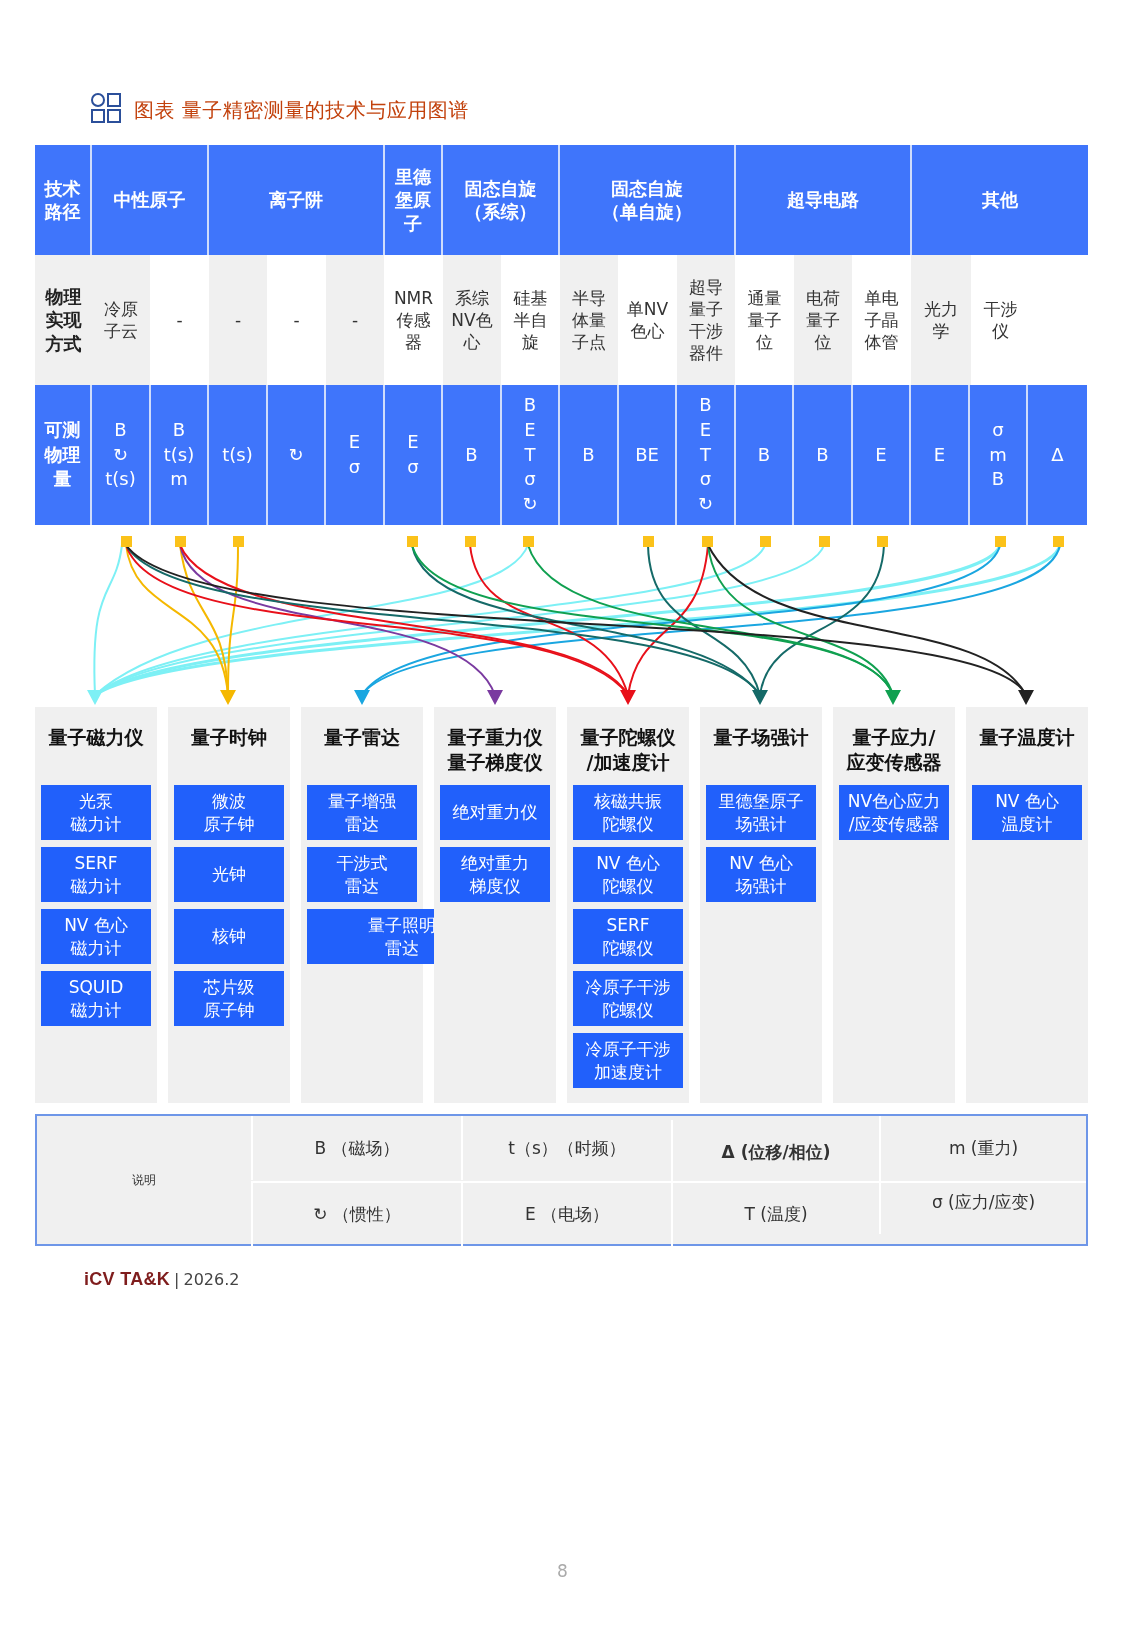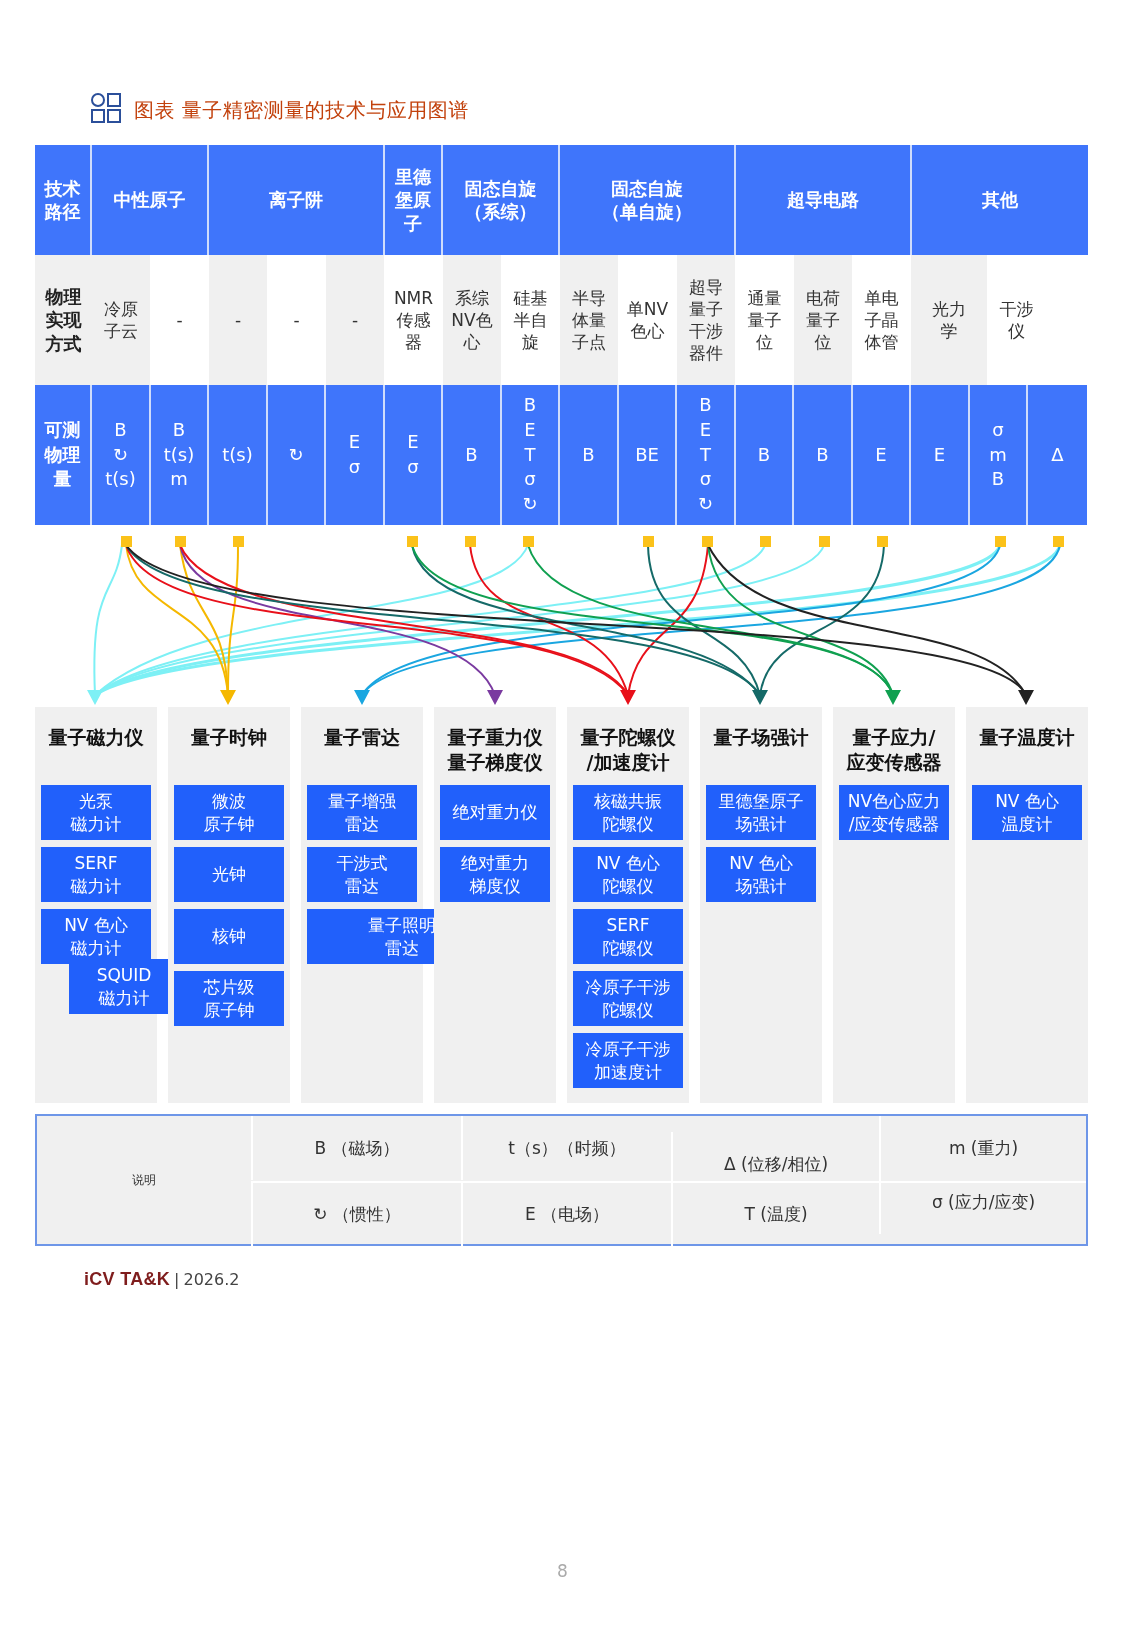--- a/index.html
+++ b/index.html
@@ -100,21 +100,21 @@
 器件</div>
     <div class="cell phys" style="width:59px;height:130px;">通量
 量子
 位</div>
     <div class="cell phys alt" style="width:58px;height:130px;">电荷
 量子
 位</div>
     <div class="cell phys" style="width:59px;height:130px;">单电
 子晶
 体管</div>
-    <div class="cell phys alt" style="width:76px;height:130px;">光力
+    <div class="cell phys alt" style="width:60px;height:130px;">光力
 学</div>
     <div class="cell phys" style="width:59px;height:130px;">干涉
 仪</div>
   </div>
 
   <div class="row" style="top:240px;height:140px;">
     <div class="cell meas label" style="width:57px;height:140px;">可测
 物理
 量</div>
     <div class="cell meas" style="width:59px;height:140px;">B
@@ -224,21 +224,21 @@
 </div>
 
 <div class="app-col" style="left:35px;">
   <div class="app-title">量子磁力仪</div>
   <div class="app-item" style="top:78px;">光泵
 磁力计</div>
   <div class="app-item" style="top:140px;">SERF
 磁力计</div>
   <div class="app-item" style="top:202px;">NV 色心
 磁力计</div>
-  <div class="app-item" style="top:252px;margin-left:28px;">SQUID
+  <div class="app-item" style="top:264px;">SQUID
 磁力计</div>
 </div>
 <div class="app-col" style="left:168px;">
   <div class="app-title">量子时钟</div>
   <div class="app-item" style="top:78px;">微波
 原子钟</div>
   <div class="app-item" style="top:140px;">光钟</div>
   <div class="app-item" style="top:202px;">核钟</div>
   <div class="app-item" style="top:264px;">芯片级
 原子钟</div>
@@ -290,21 +290,21 @@
   <div class="app-title">量子温度计</div>
   <div class="app-item" style="top:78px;">NV 色心
 温度计</div>
 </div>
 
 <div class="abs legend">
   <div class="lg-label">说明</div>
   <div class="lg-hline"></div>
   <div class="lg-cell" style="left:214px;top:0;width:210px;">B （磁场）</div>
   <div class="lg-cell" style="left:424px;top:0;width:210px;">t（s）（时频）</div>
-  <div class="lg-cell" style="left:634px;top:16px;width:208px;">Δ (位移/相位)</div>
+  <div class="lg-cell" style="left:634px;top:4px;width:208px;font-weight:bold;">Δ (位移/相位)</div>
   <div class="lg-cell" style="left:842px;top:0;width:207px;">m (重力)</div>
   <div class="lg-cell" style="left:214px;top:66px;width:210px;">↻ （惯性）</div>
   <div class="lg-cell" style="left:424px;top:66px;width:210px;">E （电场）</div>
   <div class="lg-cell" style="left:634px;top:66px;width:208px;">T (温度)</div>
   <div class="lg-cell" style="left:842px;top:54px;width:207px;">σ (应力/应变)</div>
 </div>
 
 <div class="abs footer">
   <span class="brand">iCV TA&amp;K</span>
   <span class="brand-sep">|</span>

